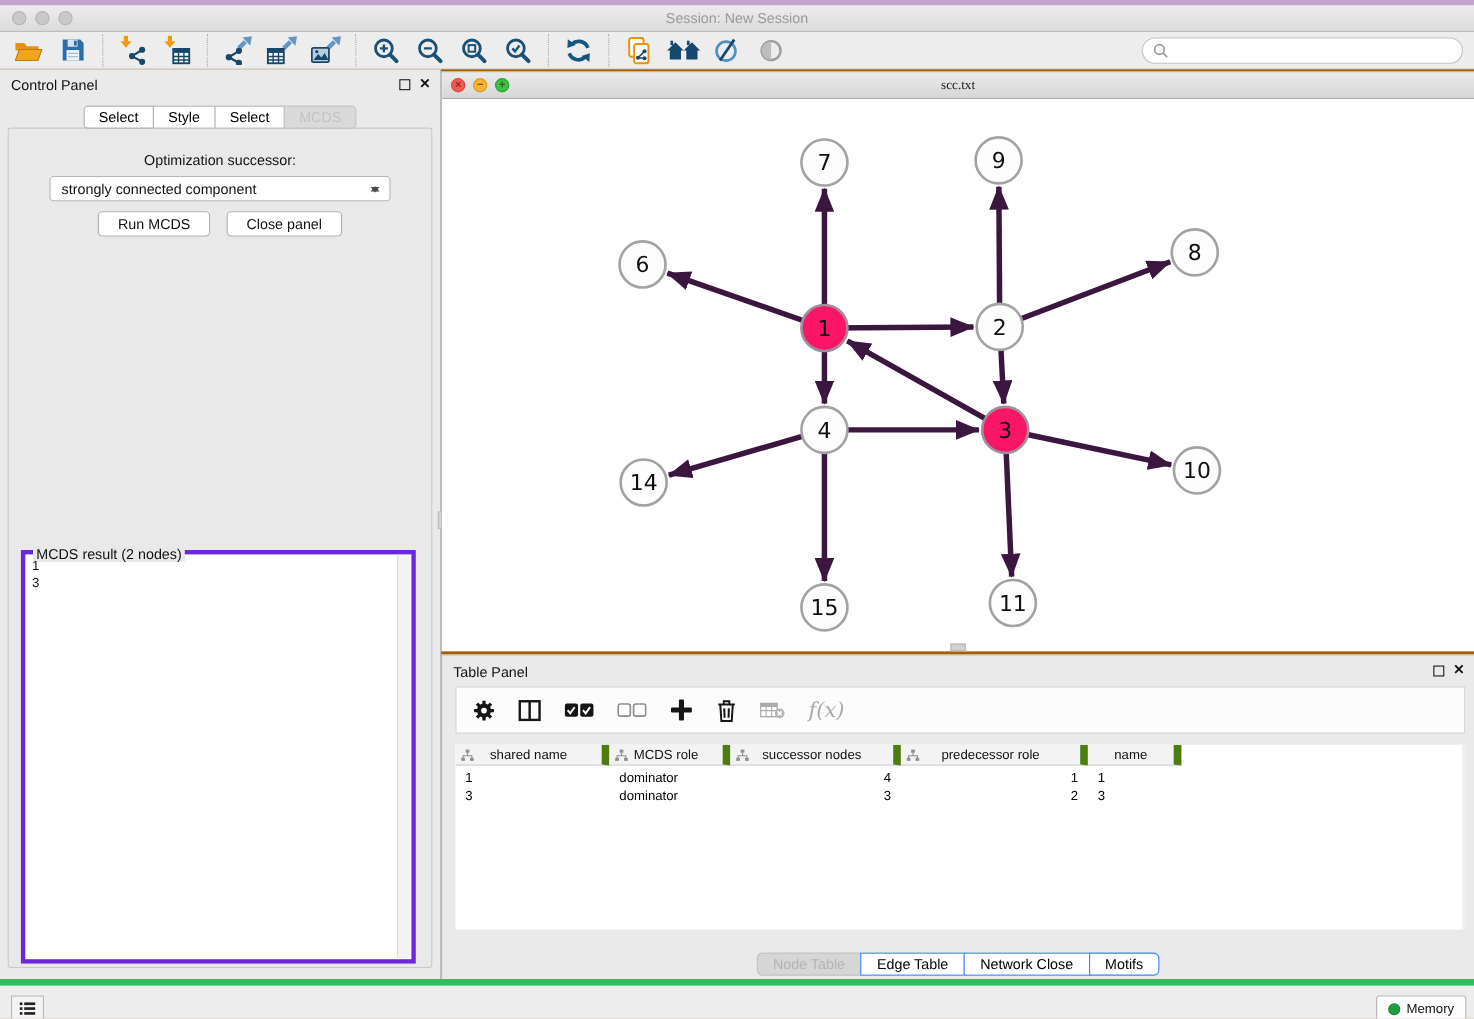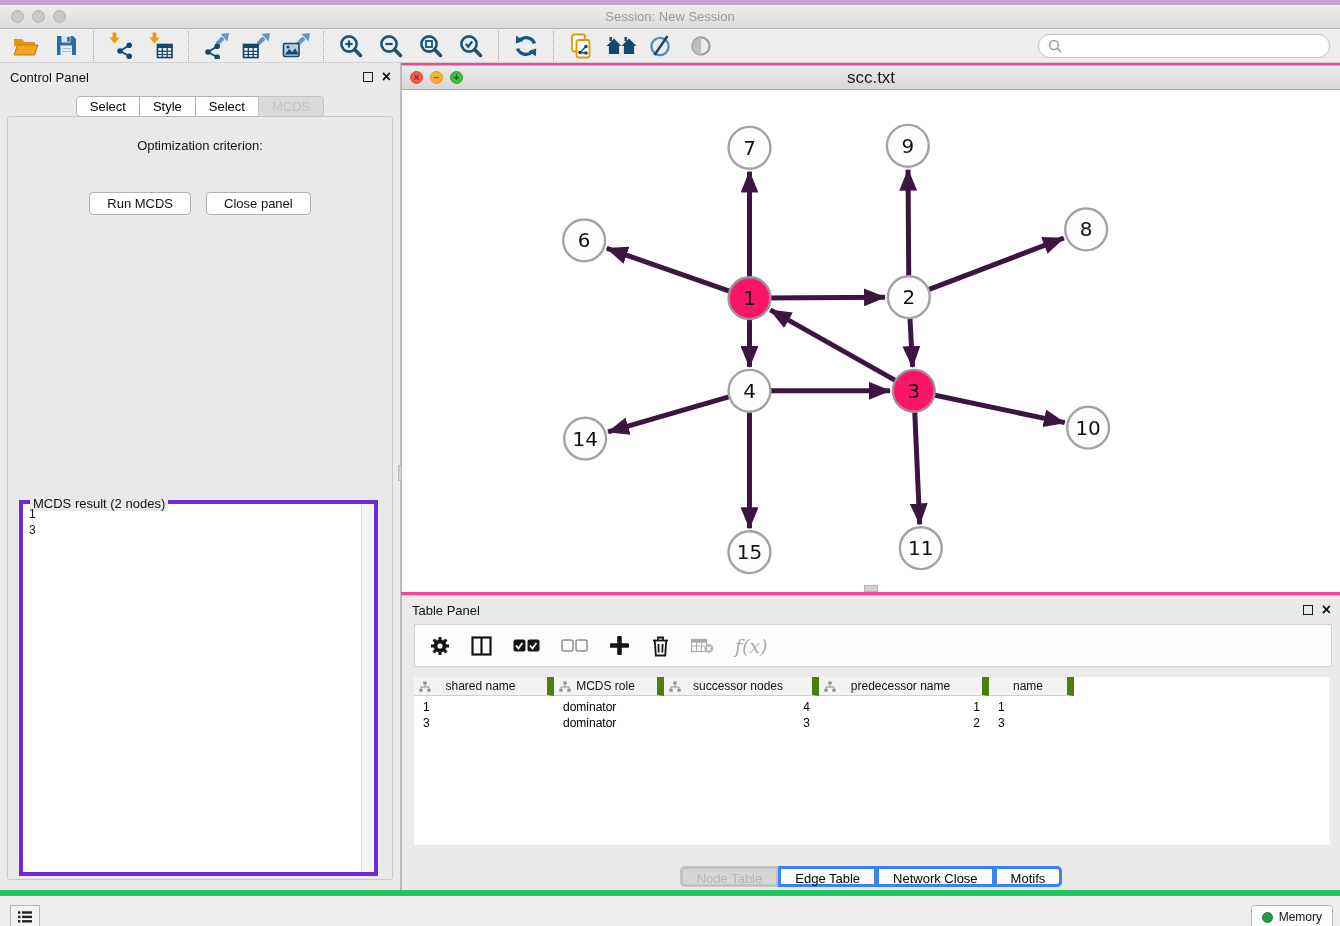--- a/index.html
+++ b/index.html
@@ -18,21 +18,21 @@
   .toolbar { position:absolute; top:29px; left:0; right:0; height:34px; background:#eeedee;
              border-bottom:1px solid #d2d0d2; display:flex; align-items:center; padding:0 6px; }
   .tbtn { width:40px; height:32px; display:flex; align-items:center; justify-content:center;
           background:none; border:none; cursor:default; }
   .tsep { width:1px; height:30px; border-left:1px dotted #a9a9a9; margin:0 7px; }
   .search { position:absolute; right:10px; top:5px; width:292px; height:24px; background:#fff;
             border:1px solid #c3c3c3; border-radius:13px; display:flex; align-items:center; padding:0 9px; gap:5px; }
   .search input { border:none; outline:none; flex:1; font-size:13px; background:transparent; font-family:inherit; }
 
   
-  .main { position:absolute; top:63px; left:0; right:0; bottom:36px; background:#ec4899; }
+  .main { position:absolute; top:63px; left:0; right:0; bottom:36px; background:#a16207; }
 
   
   .control-panel { position:absolute; left:0; top:0; width:401px; height:100%; background:#eaeaea;
                    border-right:1px solid #bdbdbd; }
   .panel-title { position:absolute; top:7px; left:10px; font-size:13px; color:#111; }
   .panel-icons { position:absolute; top:8px; right:9px; display:flex; gap:9px; align-items:center; }
   .float-icon { width:10px; height:10px; border:1.5px solid #1a1a1a; display:inline-block; }
   .close-icon { font-size:16px; font-weight:700; color:#111; line-height:11px; }
   .cp-tabs { position:absolute; top:33px; left:0; right:0; display:flex; justify-content:center; z-index:2; }
   .ctab { height:21px; line-height:20px; padding:0 13px; background:#fff; border:1px solid #b3b3b3;
@@ -67,21 +67,21 @@
   .net-window { position:absolute; left:401px; right:0; top:2px; height:527px; background:#fff;
                 border-left:1px solid #b9b9b9; border-top:1px solid #b9b9b9; }
   .net-titlebar { position:relative; height:24px; background:linear-gradient(#ebeaeb,#d8d7d8);
                   border-bottom:1px solid #ababab; }
   .net-traffic { position:absolute; left:8px; top:5px; display:flex; gap:7px; }
   .mac { width:13px; height:13px; border-radius:50%; font-size:10px; line-height:11px; text-align:center;
          color:rgba(60,20,10,0.65); font-weight:700; }
   .mac.red { background:#f25a51; border:1px solid #d64840; }
   .mac.yellow { background:#f6b42e; border:1px solid #d89a22; }
   .mac.green { background:#39c243; border:1px solid #2aa335; }
-  .net-title { text-align:center; line-height:23px; font-size:17px; color:#1a1a1a; }
+  .net-title { text-align:center; line-height:23px; font-size:12px; color:#1a1a1a;font-family:Liberation Serif, serif; }
   .net-canvas { position:absolute; top:25px; left:0; right:0; bottom:0; background:#fff; }
   .net-canvas svg { width:100%; height:100%; display:block; }
   .h-grip { position:absolute; bottom:0; left:50%; margin-left:-7px; width:14px; height:7px;
             background:#d2d2d2; border:1px solid #b6b6b6; }
 
   
   .table-panel { position:absolute; left:401px; right:0; top:532px; bottom:0; background:#eaeaea;
                  border-left:1px solid #b9b9b9; border-top:1px solid #c4c4c4; }
   .tp-toolbar { position:absolute; top:28px; left:12px; right:8px; height:43px; background:#fcfcfc;
                 border:1px solid #d2d2d2; display:flex; align-items:center; gap:21px; padding:0 15px; }
@@ -90,21 +90,21 @@
   .tbl { position:absolute; top:81px; left:12px; right:8px; bottom:45px; background:#fff; overflow:hidden; }
   .tbl-head { display:flex; height:19px; }
   .th { position:relative; display:flex; align-items:center; justify-content:center; font-size:12px;
         color:#111; background:#f3f3f3; border-right:7px solid #4d7c0f; border-bottom:1px solid #cfcfcf; height:19px; }
   .th-icon { position:absolute; left:5px; top:4px; }
   .tr { display:flex; height:16px; font-size:12px; color:#000; }
   .tr:first-child { margin-top:3px; }
   .td { line-height:16px; padding:0 9px; }
   .tbl-scroll { position:absolute; top:0; bottom:0; right:0; width:3px; background:#f0f0f0; }
   .tp-tabs { position:absolute; bottom:3px; left:0; right:0; display:flex; justify-content:center; }
-  .ttab { height:21px; line-height:20px; padding:0 14px; background:#fff; border:3px solid #3b82f6;
+  .ttab { height:21px; line-height:20px; padding:0 14px; background:#fff; border:1px solid #3b82f6;
           margin-left:-1px; font-size:13px; color:#000; }
   .ttab:first-child { border-radius:5px 0 0 5px; margin-left:0; }
   .ttab:last-child { border-radius:0 5px 5px 0; }
   .ttab.selected { background:#d6d6d6; color:#b5b5b5; border-color:#c2c2c2; }
 
   
   .statusbar { position:absolute; bottom:0; left:0; right:0; height:36px; background:#ededed;
                border-top:6px solid #22c55e; }
   .list-btn { position:absolute; left:10px; top:9px; width:30px; height:24px; background:#f4f4f4;
               border:1px solid #b7b7b7; display:flex; align-items:center; justify-content:center; }
@@ -310,21 +310,25 @@
         <span class="float-icon"></span>
         <span class="close-icon">×</span>
       </div>
       <div class="cp-tabs">
           <span class="ctab">Select</span>
           <span class="ctab">Style</span>
           <span class="ctab">Select</span>
           <span class="ctab selected">MCDS</span>
         </div>
       <div class="cp-body">
-        <div class="opt-label">Optimization criterion:</div>
+        <div class="opt-label">Optimization successor:</div>
+        <div class="criterion-select">
+          <span>strongly connected component</span>
+          <span class="stepper"></span>
+        </div>
         <div class="btn-row">
           <button class="pbtn">Run MCDS</button>
           <button class="pbtn">Close panel</button>
         </div>
         <div class="result-group">
           <span class="result-legend">MCDS result (2 nodes)</span>
           <div class="result-text">1
 3</div>
           <div class="result-scroll"></div>
         </div>
@@ -492,21 +496,21 @@
                 </svg></span>
               <span class="th-label">successor nodes</span>
             </div>
             <div class="th" style="width: 170px;">
               <span class="th-icon"><svg width="12" height="11" viewBox="0 0 12 11">
                   <path d="M6,3 V6 M2,8 V6 H10 V8" stroke="#8f8f8f" fill="none" stroke-width="1"></path>
                   <rect x="4.3" y="0.5" width="3.4" height="2.8" fill="#8f8f8f"></rect>
                   <rect x="0.3" y="7.9" width="3.4" height="2.8" fill="#8f8f8f"></rect>
                   <rect x="8.3" y="7.9" width="3.4" height="2.8" fill="#8f8f8f"></rect>
                 </svg></span>
-              <span class="th-label">predecessor name</span>
+              <span class="th-label">predecessor role</span>
             </div>
             <div class="th" style="width: 85px;">
               <span class="th-label">name</span>
             </div>
           </div>
         <div>
             <div class="tr">
               <div class="td" style="width: 140px; text-align: left;">1</div>
               <div class="td" style="width: 110px; text-align: left;">dominator</div>
               <div class="td" style="width: 155px; text-align: right;">4</div>

